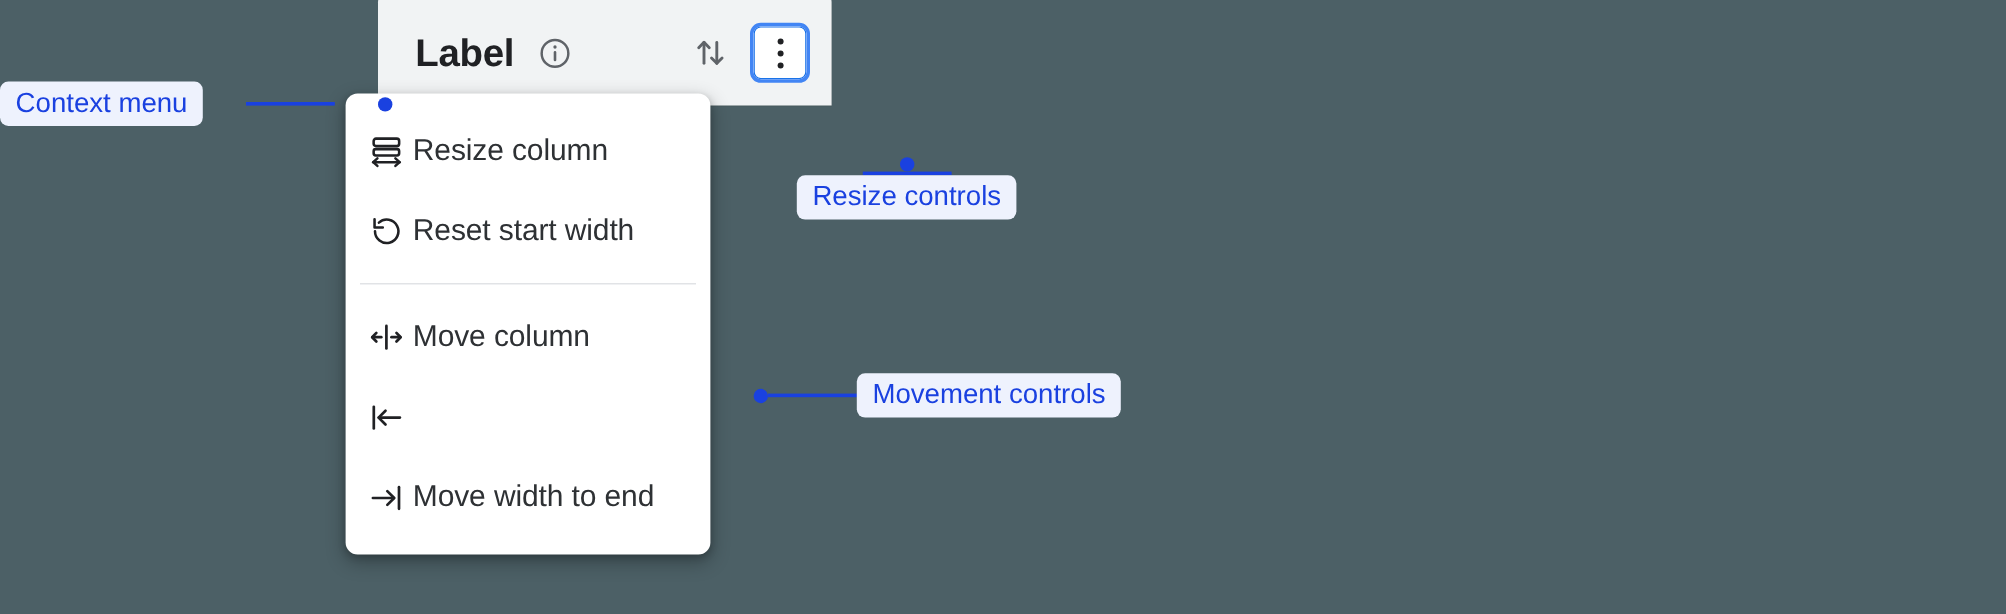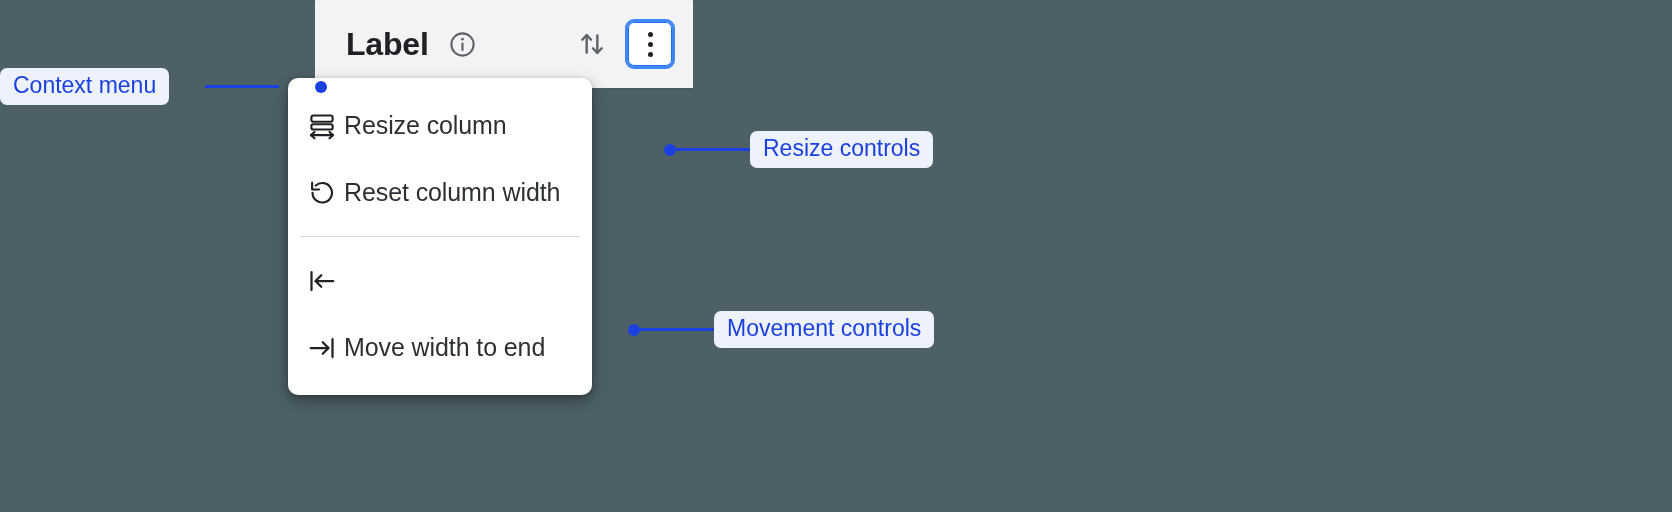--- a/index.html
+++ b/index.html
@@ -142,21 +142,21 @@
     width: 12px;
     height: 12px;
     border-radius: 50%;
     background: #1a41e0;
     flex: 0 0 auto;
   }
 
   #anno-context-menu { left: 0px; top: 68px; gap: 36px; }
   #anno-context-menu .anno-line { width: 74px; }
 
-  #anno-resize { left: 664px; top: 131px; }
+  #anno-resize { left: 664px; top: 131px; flex-direction: column; }
   #anno-resize .anno-line { width: 74px; }
 
   #anno-movement { left: 628px; top: 311px; }
   #anno-movement .anno-line { width: 74px; }
 </style>
 </head>
 <body>
 
 <div id="column-header">
   <span id="header-label">Label</span>
@@ -204,29 +204,41 @@
       <span class="menu-label">Resize column</span>
     </div>
 
     <div class="menu-item">
       <span class="menu-icon">
         <svg width="30" height="30" viewBox="0 0 24 24" fill="none" stroke="#202124" stroke-width="1.7" stroke-linecap="round" stroke-linejoin="round">
           <path d="M4.4 11.8 a7.8 7.8 0 1 0 2.6 -5.8"></path>
           <path d="M4.1 3.7 L4.1 9.2 L9.6 9.2"></path>
         </svg>
       </span>
-      <span class="menu-label">Reset column width</span>
+      <span class="menu-label">Reset start width</span>
     </div>
 
   </div>
 
   <div class="menu-divider"></div>
 
   <div class="menu-group">
 
+    <div class="menu-item">
+      <span class="menu-icon">
+        <svg width="30" height="30" viewBox="0 0 24 24" fill="none" stroke="#202124" stroke-width="1.8" stroke-linecap="round" stroke-linejoin="round">
+          <path d="M12 4.5 V19.5"></path>
+          <path d="M8.6 12 H2.8"></path>
+          <path d="M5.3 9.1 L2.5 12 L5.3 14.9"></path>
+          <path d="M15.4 12 H21.2"></path>
+          <path d="M18.7 9.1 L21.5 12 L18.7 14.9"></path>
+        </svg>
+      </span>
+      <span class="menu-label">Move column</span>
+    </div>
 
     <div class="menu-item">
       <span class="menu-icon">
         <svg width="30" height="30" viewBox="0 0 24 24" fill="none" stroke="#202124" stroke-width="1.8" stroke-linecap="round" stroke-linejoin="round">
           <path d="M3.6 4.8 V19.2"></path>
           <path d="M21 12 H7"></path>
           <path d="M11.4 7.4 L6.8 12 L11.4 16.6"></path>
         </svg>
       </span>
     </div>

